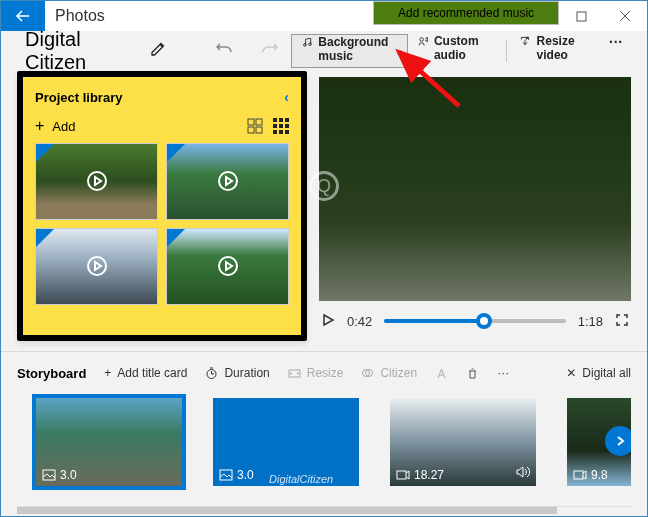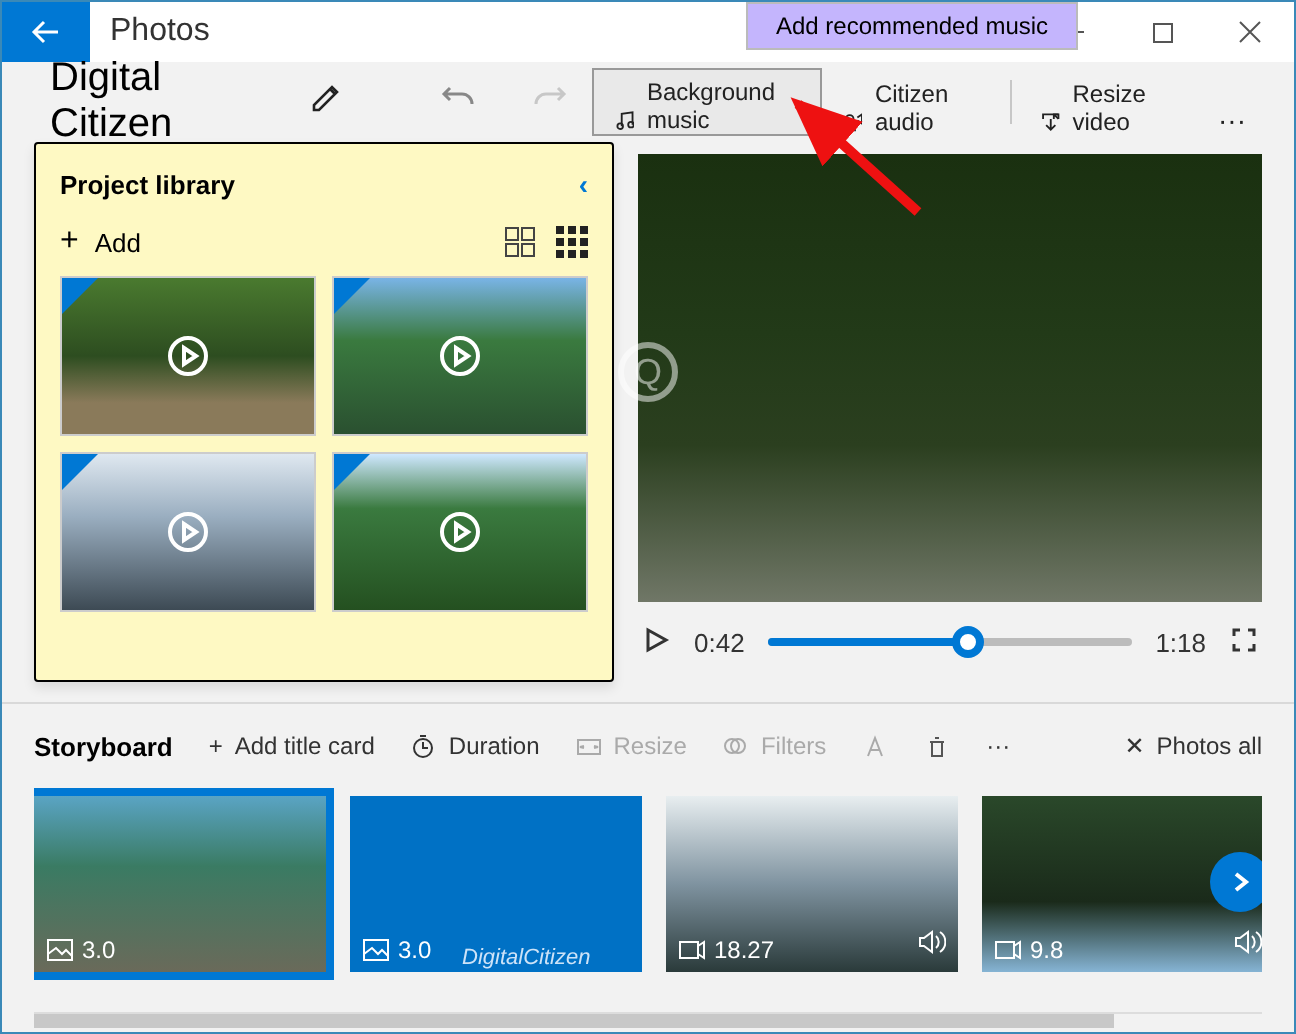--- a/index.html
+++ b/index.html
@@ -5,33 +5,33 @@
 * { margin: 0; padding: 0; box-sizing: border-box; font-family: "Segoe UI", Arial, sans-serif; }
 body { background: #e5e5e5; width: 648px; height: 517px; overflow: hidden; }
 .frame { border: 1px solid #3a89b8; width: 648px; height: 517px; background:#f2f2f2; position:relative;}
 .titlebar { height:30px; display:flex; align-items:center; background:#fff;}
 .back { width:44px; height:30px; background:#0078d4; display:flex; align-items:center; justify-content:center;}
 .back svg { stroke:#fff; }
 .apptitle { padding-left:10px; font-size:16px; color:#333;}
 .winbtns { margin-left:auto; display:flex;}
 .winbtn { width:44px; height:30px; display:flex; align-items:center; justify-content:center;}
 .winbtn svg { stroke:#555;}
-.tooltip { position:absolute; left:372px; top:0; background:#c4b5fd; border:1px solid #bbb; font-size:12px; padding:4px 14px; z-index:50; }
+.tooltip { position:absolute; left:372px; top:0; background:#4d7c0f; border:1px solid #bbb; font-size:12px; padding:4px 24px; z-index:50; }
 .topstrip { height:40px; display:flex; align-items:center; padding:0 14px 0 24px;gap:12px;}
 .projtitle { font-size:20px; font-weight:300;}
 .pencil { margin-left:14px; }
 .undo-r { margin-left:36px; display:flex; gap:28px; }
 .undo-r svg{ stroke:#888;}
 .rightopts { margin-left:auto; display:flex; align-items:center; height:100%;}
-.optbtn { height:34px; display:flex; align-items:flex-end; gap:6px; padding:0 10px; font-size:12px; color:#222; cursor:pointer;}
+.optbtn { height:34px; display:flex; align-items:flex-start; gap:6px; padding:0 10px; font-size:12px; color:#222; cursor:pointer;font-weight:bold;}
 .optbtn.sel { border:1px solid #999; background:#e9e9e9;}
 .sep { width:1px; height:22px; background:#c7c7c7; margin:0 4px;}
 .dots{font-size:14px;}
 .middle { display:flex; padding:0 16px 10px 16px; gap:12px; height:280px;}
-.librarycard { width:290px; background:#fef9c3; border:1px solid #000000; border-radius:2px; padding:12px; box-shadow:0 3px 6px rgba(0,0,0,.1);}
+.librarycard { width:290px; background:#fde047; border:6px solid #000000; border-radius:2px; padding:12px; box-shadow:0 3px 6px rgba(0,0,0,.1);}
 .libhead { display:flex; align-items:center; font-size:13px; font-weight:600;}
 .libhead-caret { margin-left:auto; color:#0078d4; font-size:14px;}
 .libctrl { display:flex; align-items:center; padding:12px 0 8px;}
 .addbtn { display:flex; align-items:center; gap:8px; font-size:13px;}
 .viewicons { margin-left:auto; display:flex; gap:10px;}
 .vi { width:16px; height:16px; }
 .thumbgrid { display:grid; grid-template-columns:1fr 1fr; gap:8px;}
 .thumb { aspect-ratio:16/10; border:1px solid #ccc; position:relative; overflow:hidden;}
 .thumb .tri { position:absolute; top:0; left:0; width:0; height:0; border-top:18px solid #0078d4; border-right:18px solid transparent;}
 .play { position:absolute; inset:0; display:flex; align-items:center; justify-content:center; color:#fff;}
@@ -43,21 +43,21 @@
 .sliderfill { position:absolute; left:0; top:0; height:100%; width:55%; background:#0078d4; border-radius:2px;}
 .sliderknob { position:absolute; left:55%; top:50%; transform:translate(-50%,-50%); width:16px; height:16px; border-radius:50%; background:#fff; border:4px solid #0078d4;}
 .storyrow { border-top:1px solid #d9d9d9; padding:6px 16px; background:#f2f2f2;}
 .storyhead { display:flex; align-items:center; gap:18px; height:30px;}
 .sh { font-size:13px; font-weight:600;}
 .shbtn { display:flex; align-items:center; gap:6px; font-size:12px; color:#333;}
 .disabled{color:#aaa;}
 .shbtn.disabled svg{stroke:#aaa;}
 .rmv { margin-left:auto;}
 .clips { display:flex; gap:12px; padding:10px 0 14px; align-items:center; overflow:hidden; position:relative;}
-.clip { width:146px; height:88px; background:#222; position:relative; flex-shrink:0;}
+.clip { width:146px; height:88px; background:#222; position:relative; flex-shrink:0;margin-left:19px;}
 .clip.sel { outline:4px solid #0078d4;}
 .cliplabel { position:absolute; bottom:4px; left:6px; display:flex; align-items:center; gap:4px; color:#fff; font-size:12px;}
 .cliplabel2 { position:absolute; bottom:4px; right:6px; color:#fff;}
 .nextbtn{ position:absolute; right:-4px; top:38px; width:30px;height:30px;border-radius:50%;background:#0078d4; display:flex;align-items:center;justify-content:center;}
 .nextbtn svg{stroke:#fff;}
 .watermark{position:absolute; left:50%; top:36%; transform:translate(-50%,-50%); color:rgba(255,255,255,.5); font-size:22px; display:flex; align-items:center; gap:5px; pointer-events:none}
 .watermark-circ{width:30px;height:30px;border:3px solid rgba(255,255,255,.5);border-radius:50%;display:flex;align-items:center;justify-content:center;font-size:18px}
 .redarrow{position:absolute;left:388px;top:45px;pointer-events:none;z-index:30;}
 .t1{background:linear-gradient(180deg,#4a7a2f 0%,#2d4d20 50%,#8a7a5a 80%)}
 .t2{background:linear-gradient(180deg,#79b4e6 0%,#3a7a3f 40%,#2a5030 100%)}
@@ -124,21 +124,21 @@
             <circle cx="4" cy="11" r="1.8"></circle>
             <circle cx="11" cy="10" r="1.8"></circle>
           </svg>
       <span>Background music</span>
     </div>
     <div class="optbtn">
       <svg width="14" height="14" viewBox="0 0 14 14" fill="none" stroke="#222" stroke-width="1.2">
             <circle cx="5" cy="5" r="2.5"></circle>
             <path d="M1.5 13 A3.5 3.5 0 0 1 8.5 13 M10 4 L13 2 V8 L10 6"></path>
           </svg>
-      <span>Citizen audio</span>
+      <span>Custom audio</span>
     </div>
     <div class="sep"></div>
     <div class="optbtn">
       <svg width="14" height="14" viewBox="0 0 14 14" fill="none" stroke="#222" stroke-width="1.2">
             <path d="M2 9 V12 H12 V9 M7 2 V9 M4 5 L7 2 L10 5" transform="translate(0,-0) scale(1,-1) translate(0,-14)"></path>
             <path d="M9 2 L12 5 M12 2 H9 V5"></path>
           </svg>
       <span>Resize video</span>
     </div>
     <div class="optbtn dots">···</div>
@@ -253,36 +253,36 @@
             <rect x="1" y="3" width="11" height="7"></rect>
             <path d="M4 6 L2 6.5 L4 7 M9 6 L11 6.5 L9 7"></path>
           </svg>
           <span>Resize</span>
         </div>
      <div class="shbtn disabled">
           <svg width="13" height="13" viewBox="0 0 13 13" fill="none" stroke="#aaa">
             <circle cx="5" cy="6" r="3.5"></circle>
             <circle cx="8" cy="6" r="3.5"></circle>
           </svg>
-          <span>Filters</span>
+          <span>Citizen</span>
         </div>
      <div class="shbtn disabled">
           <svg width="13" height="13" viewBox="0 0 13 13" fill="none" stroke="#aaa">
             <path d="M3 11 L6.5 2 L10 11 M4.5 8 H8.5"></path>
           </svg>
         </div>
      <div class="shbtn">
           <svg width="13" height="13" viewBox="0 0 13 13" fill="none" stroke="#555">
             <path d="M3 4 H10 M4 4 V11 H9 V4 M5.5 2 H7.5"></path>
           </svg>
         </div>
      <div class="shbtn dots">···</div>
      <div class="shbtn rmv">
           <span style="font-size:12px">✕</span>
-          <span>Photos all</span>
+          <span>Digital all</span>
         </div>
   </div>
   <div class="clips">
      <div class="clip sel c1">
         <div class="cliplabel">
             <svg width="14" height="12" viewBox="0 0 14 12" fill="none" stroke="#fff">
               <rect x="1" y="1" width="12" height="10"></rect>
               <path d="M1 8 L5 5 L8 8 L10 6 L13 9"></path>
             </svg>
             <span>3.0</span>

